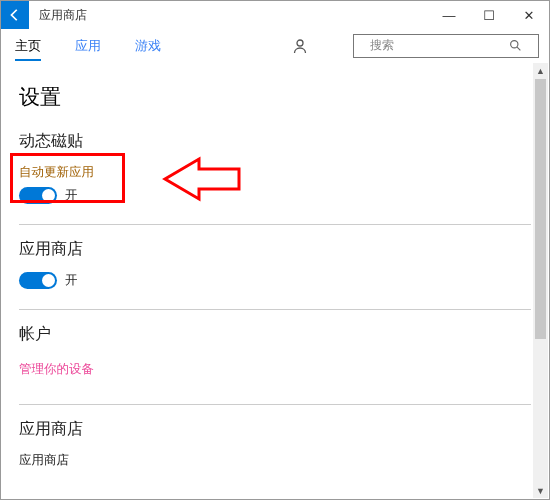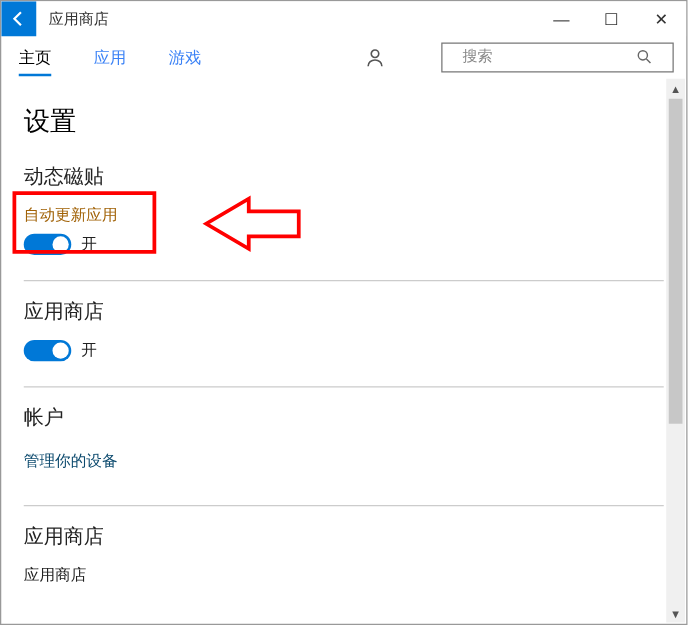--- a/index.html
+++ b/index.html
@@ -128,21 +128,21 @@
     font-size: 12.5px;
     color: #222;
   }
   .divider {
     border: none;
     border-top: 1px solid #ccc;
     margin: 20px 0 14px 0;
   }
   .link-text {
     font-size: 12.5px;
-    color: #0c4a6e;
+    color: #ec4899;
     margin: 4px 0 6px 0;
     display: inline-block;
   }
   .about-name {
     font-size: 12.5px;
     color: #222;
     margin-top: 6px;
   }
   
   .highlight-box {

